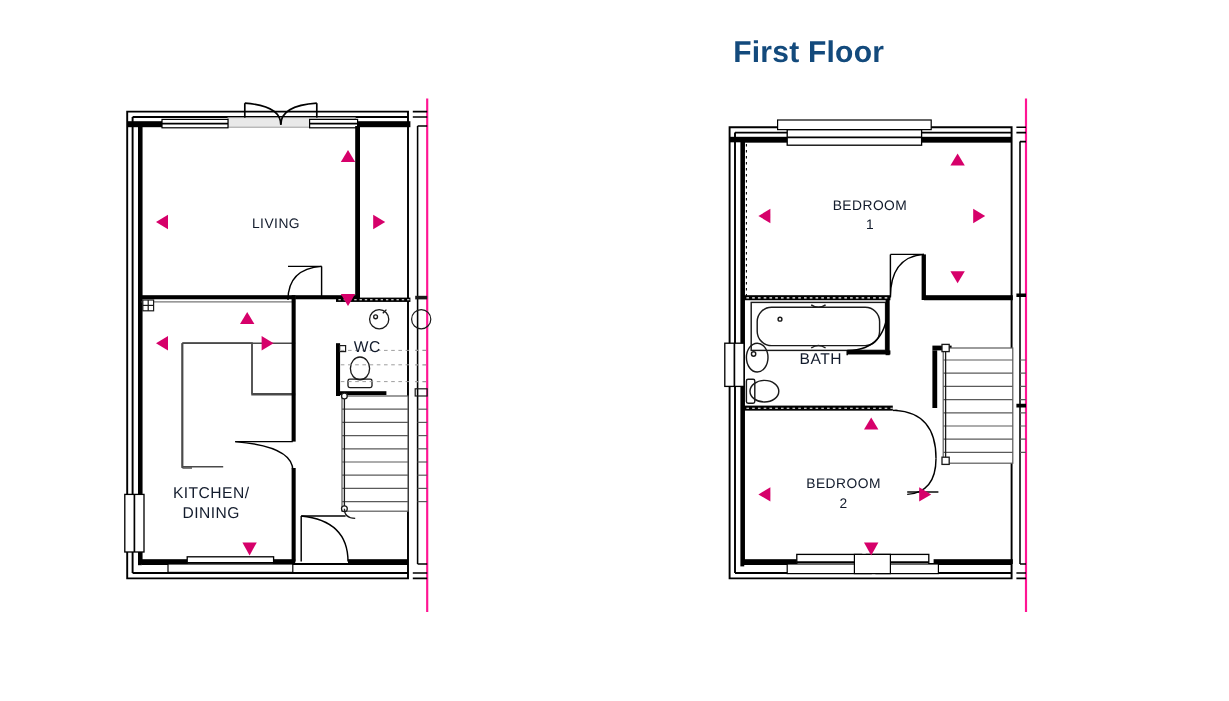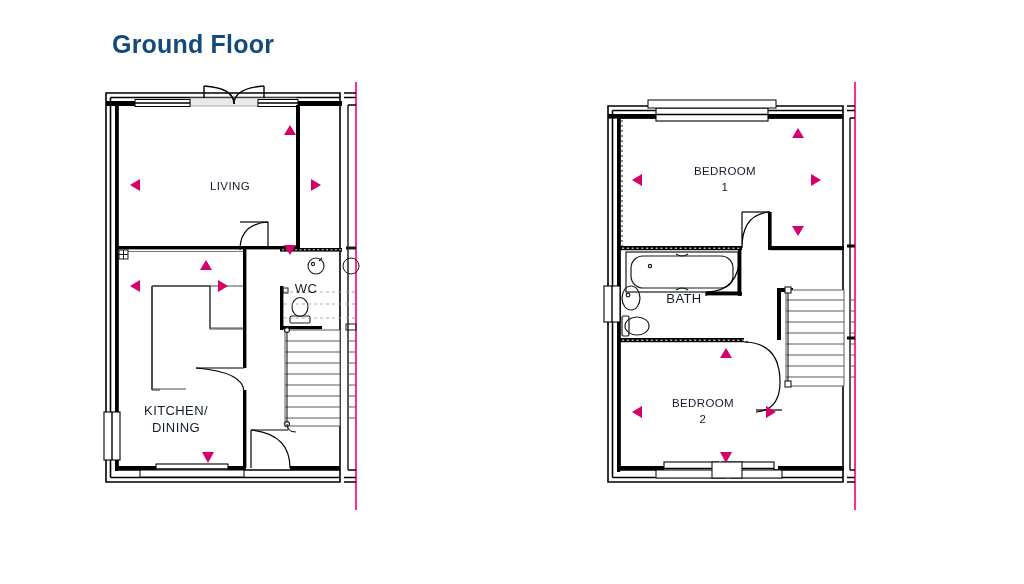--- a/index.html
+++ b/index.html
@@ -43,22 +43,22 @@
     text-anchor: middle;
     letter-spacing: 0.4px;
   }
   .rlabel.big { font-size: 13px; }
 </style>
 </head>
 <body>
 
 <div id="page">
 
-  <div class="floor-title" id="title-ground">Ground Floor</div>
-
+
+  <div class="floor-title" id="title-first">First Floor</div>
 
   <div class="plan" id="plan-ground">
   <svg width="512" height="584" viewBox="0 0 512 584" xmlns="http://www.w3.org/2000/svg">
 
     <g fill="none" stroke="#000" stroke-width="1.6">
 
       <path d="M106 93 L340 93 L340 482 L106 482 Z"></path>
 
       <path d="M110.5 97.5 L340 97.5 M110.5 97.5 L110.5 477.5 M110.5 477.5 L340 477.5"></path>
 

